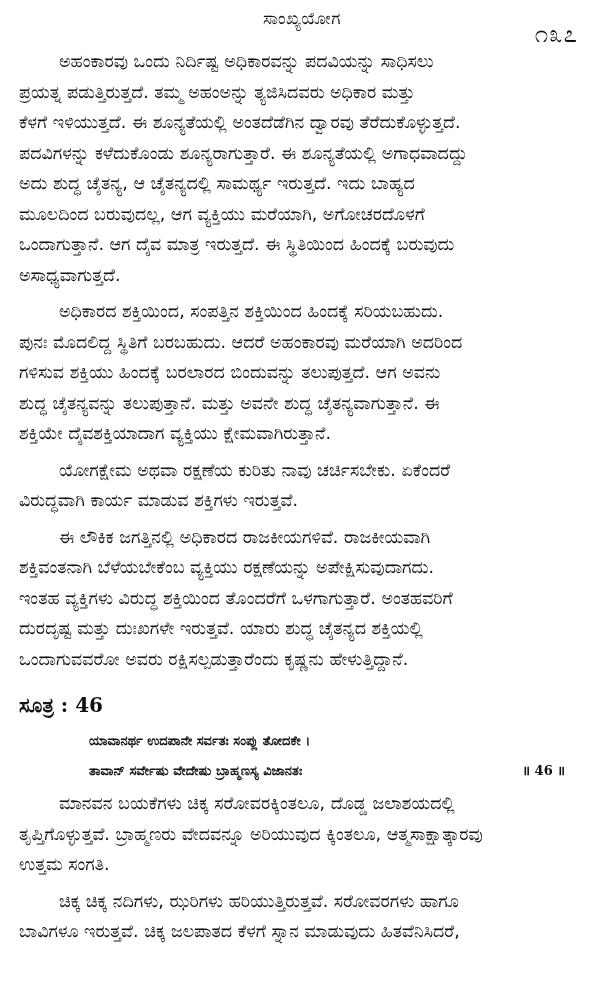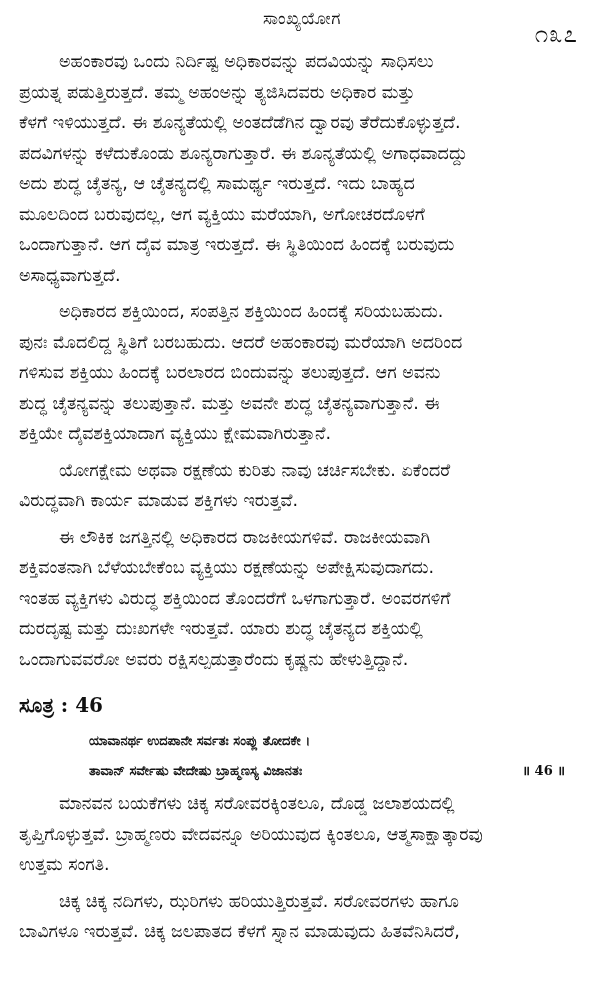--- a/index.html
+++ b/index.html
@@ -73,21 +73,21 @@
     </p>
 
     <p class="para">
       <span class="line first">ಯೋಗಕ್ಷೇಮ ಅಥವಾ ರಕ್ಷಣೆಯ ಕುರಿತು ನಾವು ಚರ್ಚಿಸಬೇಕು. ಏಕೆಂದರೆ</span>
       <span class="line">ವಿರುದ್ಧವಾಗಿ ಕಾರ್ಯ ಮಾಡುವ ಶಕ್ತಿಗಳು ಇರುತ್ತವೆ.</span>
     </p>
 
     <p class="para">
       <span class="line first">ಈ ಲೌಕಿಕ ಜಗತ್ತಿನಲ್ಲಿ ಅಧಿಕಾರದ ರಾಜಕೀಯಗಳಿವೆ. ರಾಜಕೀಯವಾಗಿ</span>
       <span class="line">ಶಕ್ತಿವಂತನಾಗಿ ಬೆಳೆಯಬೇಕೆಂಬ ವ್ಯಕ್ತಿಯು ರಕ್ಷಣೆಯನ್ನು ಅಪೇಕ್ಷಿಸುವುದಾಗದು.</span>
-      <span class="line">ಇಂತಹ ವ್ಯಕ್ತಿಗಳು ವಿರುದ್ಧ ಶಕ್ತಿಯಿಂದ ತೊಂದರೆಗೆ ಒಳಗಾಗುತ್ತಾರೆ. ಅಂವರಗಳಿಗೆ</span>
+      <span class="line">ಇಂತಹ ವ್ಯಕ್ತಿಗಳು ವಿರುದ್ಧ ಶಕ್ತಿಯಿಂದ ತೊಂದರೆಗೆ ಒಳಗಾಗುತ್ತಾರೆ. ಅಂತಹವರಿಗೆ</span>
       <span class="line">ದುರದೃಷ್ಟ ಮತ್ತು ದುಃಖಗಳೇ ಇರುತ್ತವೆ. ಯಾರು ಶುದ್ಧ ಚೈತನ್ಯದ ಶಕ್ತಿಯಲ್ಲಿ</span>
       <span class="line">ಒಂದಾಗುವವರೋ ಅವರು ರಕ್ಷಿಸಲ್ಪಡುತ್ತಾರೆಂದು ಕೃಷ್ಣನು ಹೇಳುತ್ತಿದ್ದಾನೆ.</span>
     </p>
 
     <div class="sutra-label">ಸೂತ್ರ : 46</div>
 
     <div class="verse">
       <div class="verse-line">
         <span>ಯಾವಾನರ್ಥ ಉದಪಾನೇ ಸರ್ವತಃ ಸಂಪ್ಲು ತೋದಕೇ ।</span>
       </div>

